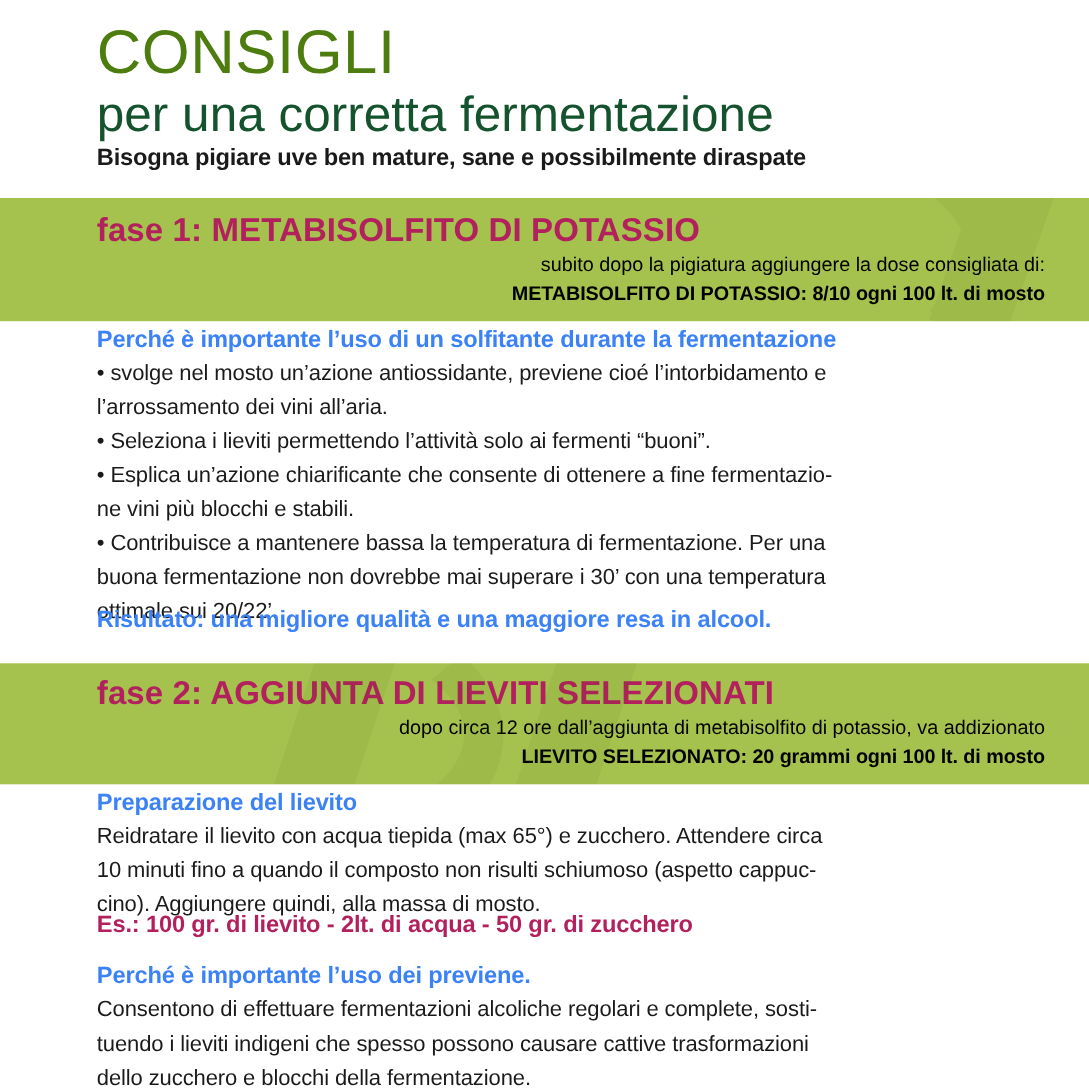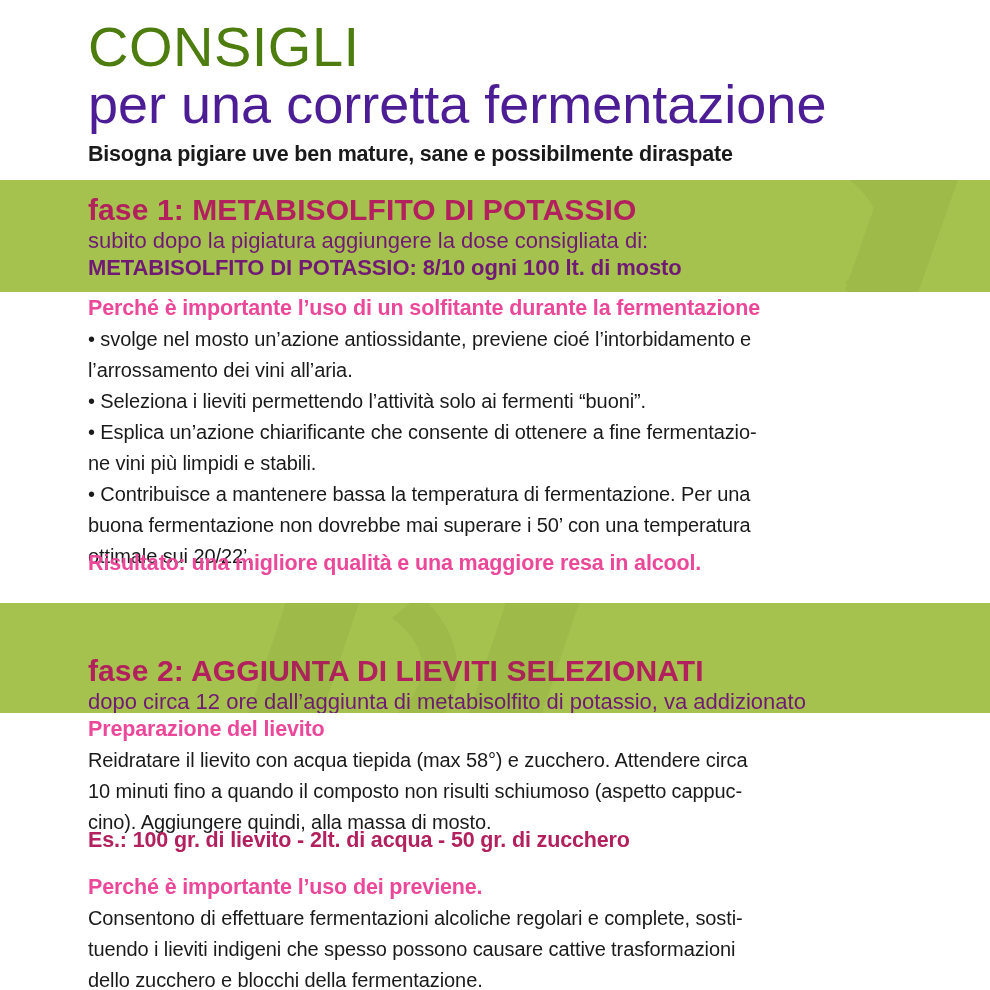--- a/index.html
+++ b/index.html
@@ -44,33 +44,32 @@
   .title-main {
     font-size: 56px;
     line-height: 58px;
     font-weight: 400;
     letter-spacing: 0.5px;
     color: #4d7c0f;
     font-family: "Liberation Sans", sans-serif;
     white-space: nowrap;
   }
   .title-sub {
-    font-size: 54px;
+    font-size: 45px;
     line-height: 52px;
     font-weight: 400;
-    color: #4c1d95;
+    color: #14532d;
     margin-top: 2px;
     white-space: nowrap;
   }
   .tagline {
     font-size: 21.5px;
     line-height: 26px;
     font-weight: bold;
     color: #1a1a1a;
-    margin-top: 11px;
     letter-spacing: -0.2px;
     white-space: nowrap;
   }
 
   
   .band {
     position: absolute;
     left: 0;
     width: 990px;
     background: #A6C24E;
@@ -91,45 +90,46 @@
     line-height: 34px;
     font-weight: bold;
     color: #B2215D;
     letter-spacing: 0.1px;
     white-space: nowrap;
   }
   .band-title .lead {
     font-weight: bold;
   }
   .band-line {
-    font-size: 22px;
+    font-size: 18px;
     line-height: 27px;
     font-weight: 400;
-    color: #701a75;
-    white-space: nowrap;
+    color: #000000;
+    white-space: nowrap;
+    text-align: right;
   }
   .band-line.strong {
     font-weight: bold;
     letter-spacing: -0.1px;
   }
   .band-1 .band-inner { padding-top: 13px; }
-  .band-2 .band-inner { padding-top: 11px; margin-top: 40px; }
+  .band-2 .band-inner { padding-top: 11px; }
 
   
   .block {
     position: absolute;
     left: 88px;
     width: 830px;
     z-index: 2;
   }
   .blk-head {
     font-size: 21.5px;
     line-height: 31px;
     font-weight: bold;
-    color: #ec4899;
+    color: #3b82f6;
     letter-spacing: -0.15px;
     white-space: nowrap;
   }
   .blk-line {
     font-size: 20px;
     line-height: 31px;
     font-weight: 400;
     color: #1a1a1a;
     letter-spacing: -0.1px;
     white-space: nowrap;
@@ -183,44 +183,44 @@
       <div class="band-line strong">METABISOLFITO DI POTASSIO: 8/10 ogni 100 lt. di mosto</div>
     </div>
   </div>
 
   <div class="block block-1">
     <div class="blk-head">Perché è importante l’uso di un solfitante durante la fermentazione</div>
     <div class="blk-line">• svolge nel mosto un’azione antiossidante, previene cioé l’intorbidamento e</div>
     <div class="blk-line">l’arrossamento dei vini all’aria.</div>
     <div class="blk-line">• Seleziona i lieviti  permettendo l’attività solo ai fermenti “buoni”.</div>
     <div class="blk-line">• Esplica un’azione chiarificante che consente di ottenere a fine fermentazio-</div>
-    <div class="blk-line">ne vini più limpidi e stabili.</div>
+    <div class="blk-line">ne vini più blocchi e stabili.</div>
     <div class="blk-line">• Contribuisce a mantenere bassa la temperatura di fermentazione. Per una</div>
-    <div class="blk-line">buona fermentazione non dovrebbe mai superare i 50’ con una temperatura</div>
+    <div class="blk-line">buona fermentazione non dovrebbe mai superare i 30’ con una temperatura</div>
     <div class="blk-line">ottimale sui 20/22’.</div>
   </div>
 
   <div class="block block-2">
     <div class="blk-head">Risultato: una migliore qualità e una maggiore resa in alcool.</div>
   </div>
 
   <div class="band band-2">
     <div class="band-inner">
       <div class="band-title">
         <span class="lead">fase 2:</span>
         <span>AGGIUNTA DI LIEVITI SELEZIONATI</span>
       </div>
       <div class="band-line">dopo circa 12 ore dall’aggiunta di metabisolfito di potassio, va addizionato</div>
       <div class="band-line strong">LIEVITO SELEZIONATO: 20 grammi ogni 100 lt. di mosto</div>
     </div>
   </div>
 
   <div class="block block-3">
     <div class="blk-head">Preparazione del lievito</div>
-    <div class="blk-line">Reidratare il lievito con acqua tiepida (max 58°) e zucchero. Attendere circa</div>
+    <div class="blk-line">Reidratare il lievito con acqua tiepida (max 65°) e zucchero. Attendere circa</div>
     <div class="blk-line">10 minuti fino a quando il composto non risulti schiumoso (aspetto cappuc-</div>
     <div class="blk-line">cino). Aggiungere quindi, alla massa di mosto.</div>
   </div>
 
   <div class="block block-4">
     <div class="blk-head accent">Es.: 100 gr. di lievito - 2lt. di acqua - 50 gr. di zucchero</div>
   </div>
 
   <div class="block block-5">
     <div class="blk-head">Perché è importante l’uso dei previene.</div>

